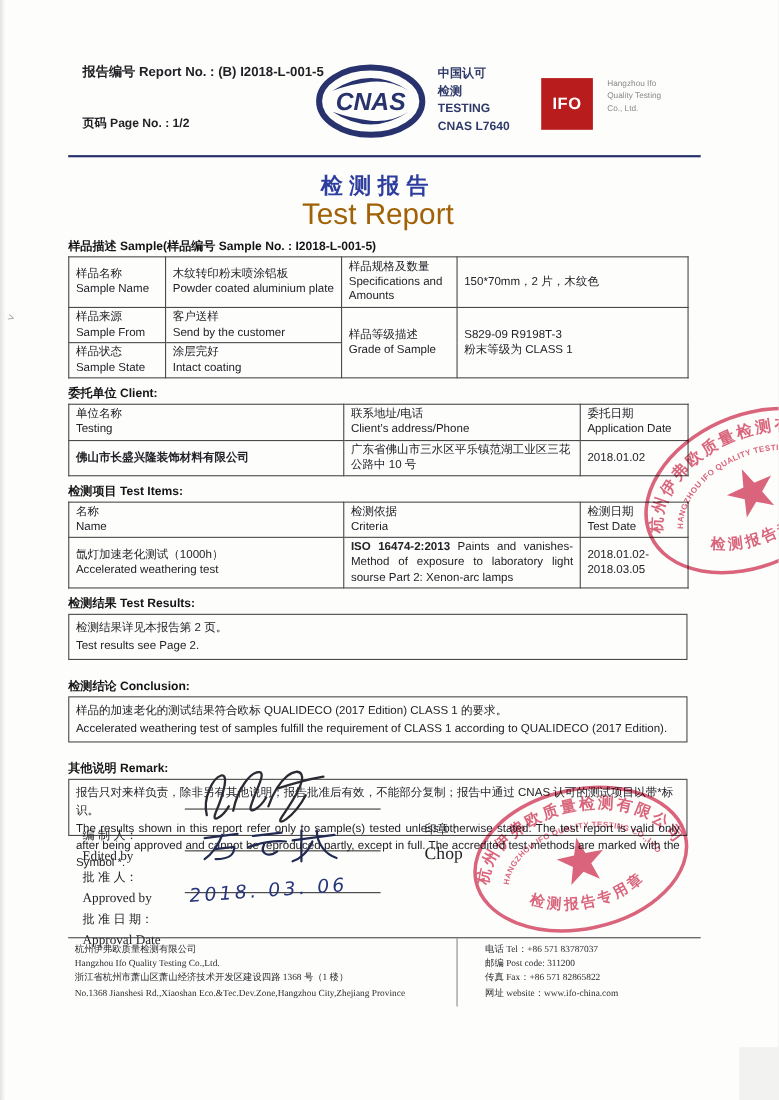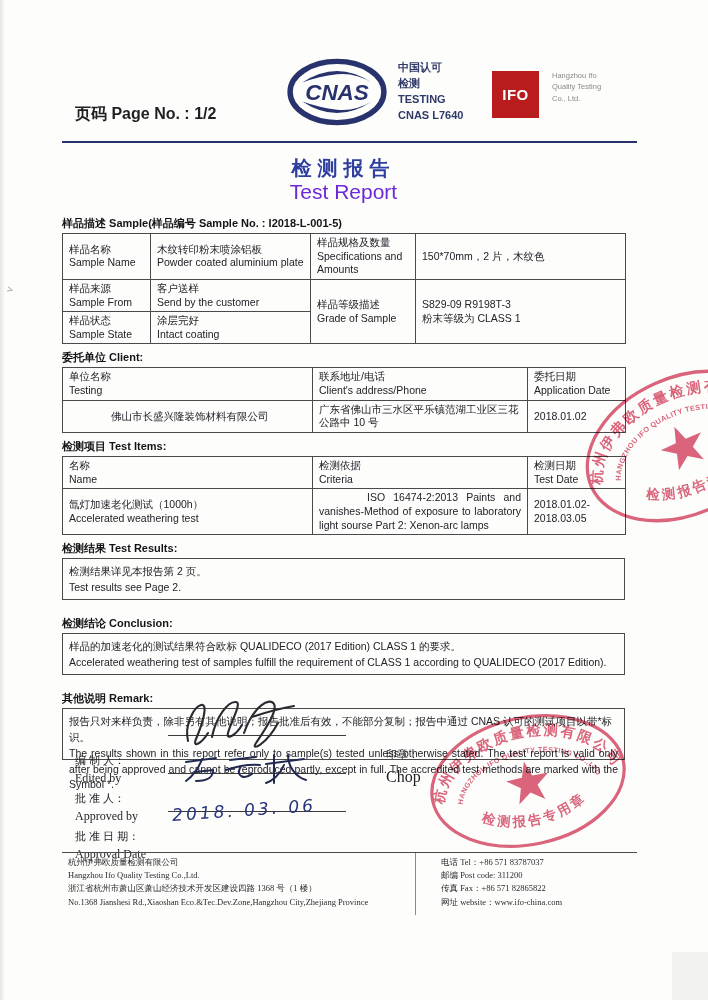--- a/index.html
+++ b/index.html
@@ -8,37 +8,37 @@
     background:#fdfdfc;overflow:hidden;
     font-family:"Liberation Sans","DejaVu Sans",sans-serif;
     color:#26262a;
   }
   .edge-left{position:absolute;left:0;top:0;width:5px;height:100%;background:linear-gradient(90deg,#e3e3e3,rgba(255,255,255,0));}
   .edge-br{position:absolute;right:0;bottom:0;width:36px;height:48px;background:#f2f2f1;}
   .artifact{position:absolute;left:7px;top:284px;color:#9a9a9a;font-size:10px;transform:rotate(15deg);}
 
   
   .hdr-reportno{position:absolute;left:75px;top:57px;font-size:12px;font-weight:bold;color:#1f1f24;}
-  .hdr-pageno{position:absolute;left:75px;top:104px;font-size:16px;font-weight:bold;color:#1f1f24;}
+  .hdr-pageno{position:absolute;left:75px;top:104px;font-size:11px;font-weight:bold;color:#1f1f24;}
   .cnas-logo{position:absolute;left:286px;top:58px;width:102px;height:68px;}
   .cnas-caption{position:absolute;left:398px;top:60px;font-size:11px;font-weight:bold;color:#2f3a68;line-height:1.45;}
   .ifo-box{position:absolute;left:492px;top:71px;width:47px;height:47px;background:#b91c1c;color:#fff;
     display:flex;align-items:center;justify-content:center;font-weight:bold;font-size:15px;letter-spacing:.5px;}
   .ifo-caption{position:absolute;left:552px;top:70px;font-size:7.5px;color:#8a8a8a;line-height:1.5;}
   .hdr-rule{position:absolute;left:62px;top:141px;width:575px;height:2px;background:#28336e;}
 
   
   .content{position:absolute;left:62px;top:155px;width:563px;}
   .title-zh{text-align:center;font-size:20px;font-weight:bold;color:#2e3e9e;letter-spacing:6px;height:25px;}
-  .title-en{text-align:center;font-size:21px;color:#6d28d9;height:26px;margin-bottom:10px;}
+  .title-en{text-align:center;font-size:27px;color:#a16207;height:26px;margin-bottom:10px;}
   .sec-h{font-size:11px;font-weight:bold;color:#141417;margin-bottom:2px;}
   table{border-collapse:collapse;width:563px;table-layout:fixed;margin-bottom:6px;}
   td{border:1px solid #4a4a4a;font-size:10.5px;line-height:1.3;padding:2px 6px;vertical-align:middle;color:#222228;}
   .c{}
-  .bold{font-weight:normal;padding-left:48px;}
+  .bold{font-weight:bold;}
   .box{border:1px solid #4a4a4a;width:549px;padding:5px 6px;font-size:10.5px;line-height:1.5;margin-bottom:16px;color:#222228;}
   .box .en{text-align:justify;}
   .just{text-align:justify;}
 
   
   .sig-label{position:absolute;font-size:11px;color:#1f1f24;line-height:1.5;margin-top:30px;}
   .sig-label .en{font-family:"Liberation Serif","DejaVu Serif",serif;font-size:12px;}
   .sig-line{position:absolute;width:178px;border-bottom:1.5px solid #3a3a3a;}
   .sig-svg{position:absolute;}
   .hand-date{position:absolute;left:172px;top:800px;font-size:17px;font-style:italic;color:#27357a;
@@ -64,20 +64,21 @@
   .footer .col-r{border-left:1px solid #8a8a8a;padding:3px 0 6px 25px;line-height:1.55;flex:1;}
 </style>
 </head>
 <body>
 
 <div class="page">
   <div class="edge-left"></div>
   <div class="edge-br"></div>
   <div class="artifact">&gt;</div>
 
+  <div class="hdr-reportno">报告编号 Report No. : (B) I2018-L-001-5</div>
   <div class="hdr-pageno">页码 Page No. : 1/2</div>
 
   <svg class="cnas-logo" viewBox="0 0 150 100">
     <ellipse cx="75" cy="50" rx="69" ry="45" fill="none" stroke="#28336e" stroke-width="8"></ellipse>
     <path d="M 24,36 Q 75,2 126,36 Q 101,21 75,24 Q 49,27 24,36 Z" fill="#28336e"></path>
     <path d="M 24,64 Q 75,98 126,64 Q 101,79 75,76 Q 49,73 24,64 Z" fill="#28336e"></path>
     <text x="75" y="62" text-anchor="middle" font-size="33" font-weight="bold" font-style="italic" fill="#28336e" font-family="Liberation Sans, sans-serif">CNAS</text>
   </svg>
   <div class="cnas-caption">
     <div>中国认可</div>

